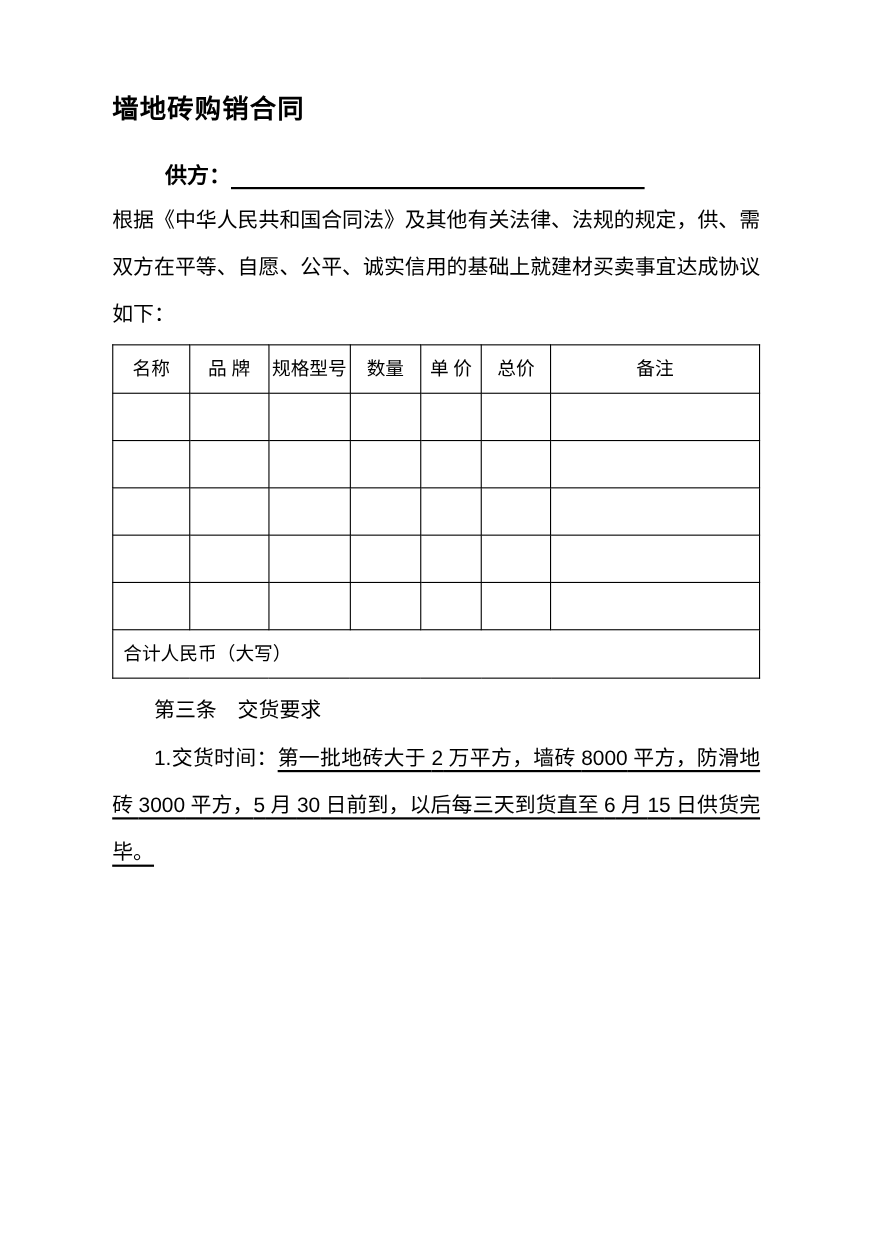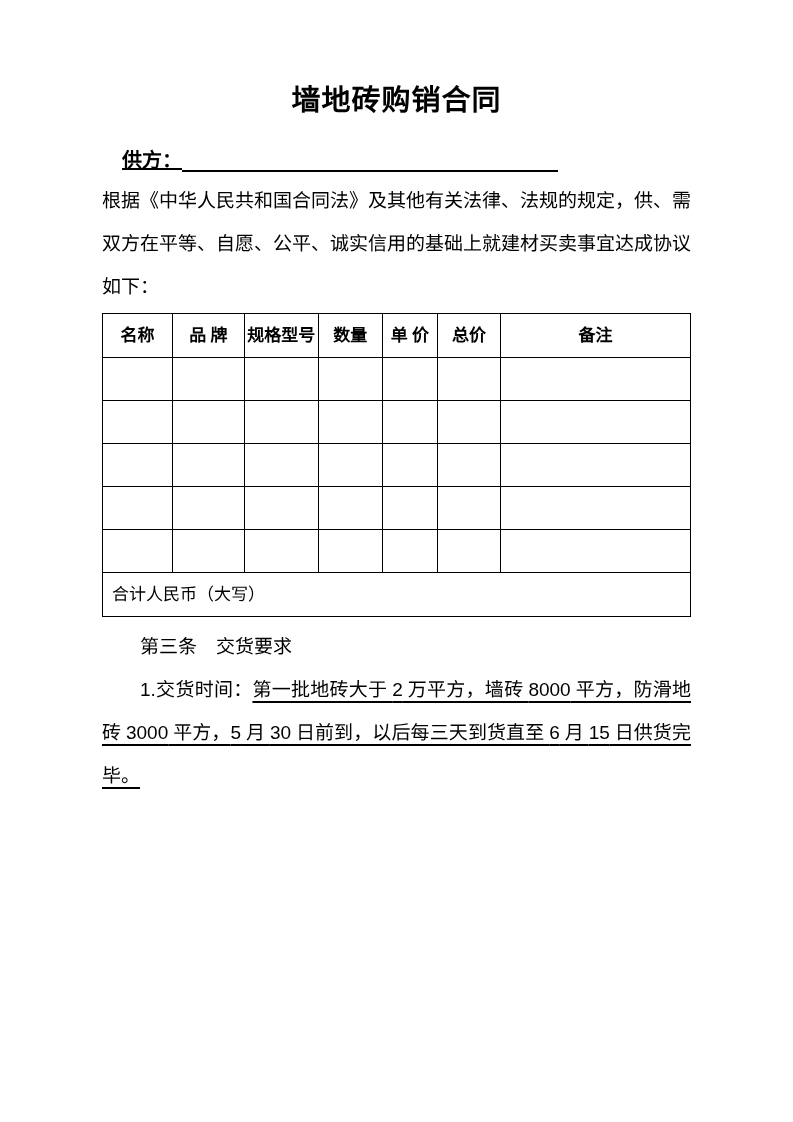--- a/index.html
+++ b/index.html
@@ -14,34 +14,32 @@
     box-sizing: border-box;
     background: #ffffff;
     color: #000000;
     padding: 80px 102px 40px 102px;
     font-family: "Liberation Serif", "DejaVu Serif", serif;
     font-size: 19px;
     line-height: 43px;
   }
   .doc-title {
     margin: 0 0 14px 0;
-    text-align: center;
-    font-size: 29px;
+    font-size: 24px;
     font-weight: bold;
     line-height: 40px;
     letter-spacing: 1px;
   }
   .sig-section { margin: 6px 0 4px 0; }
   .sig-row {
     display: flex;
     align-items: flex-end;
-    margin-left: 20px;
+    margin-left: 48px;
     width: 436px;
     height: 41px;
-    text-decoration: underline;
   }
   .sig-label {
     font-size: 20px;
     font-weight: bold;
     white-space: nowrap;
     line-height: 30px;
   }
   .sig-line {
     flex: 1;
     border-bottom: 2px solid #000000;
@@ -60,21 +58,21 @@
     margin: 5px 0 8px 0;
   }
   .materials-table th,
   .materials-table td {
     border: 1px solid #000000;
     padding: 0;
   }
   .materials-table th {
     height: 39px;
     font-size: 17px;
-    font-weight: bold;
+    font-weight: normal;
     text-align: center;
     vertical-align: middle;
   }
   .materials-table td { height: 42px; }
   .materials-table td.total-cell {
     font-size: 17px;
     font-weight: normal;
     text-align: left;
     vertical-align: middle;
     padding-left: 9px;

